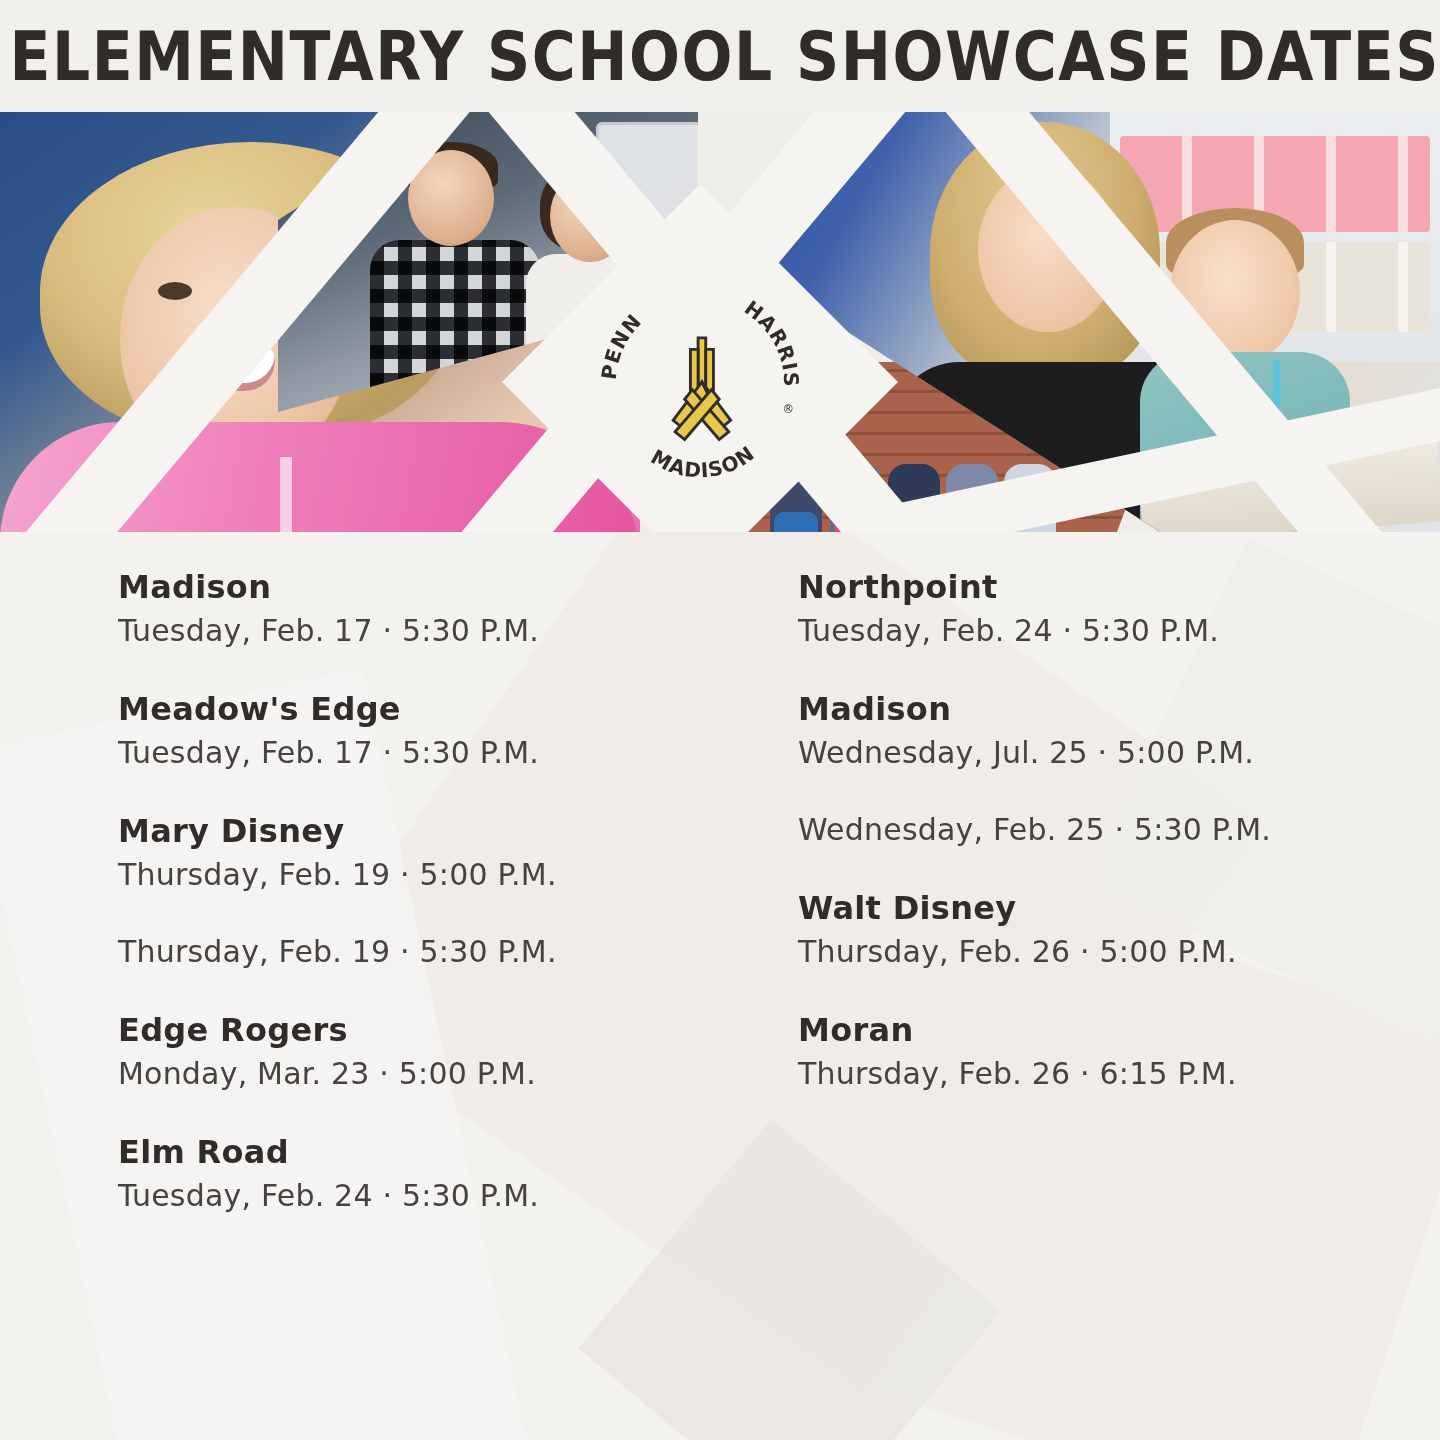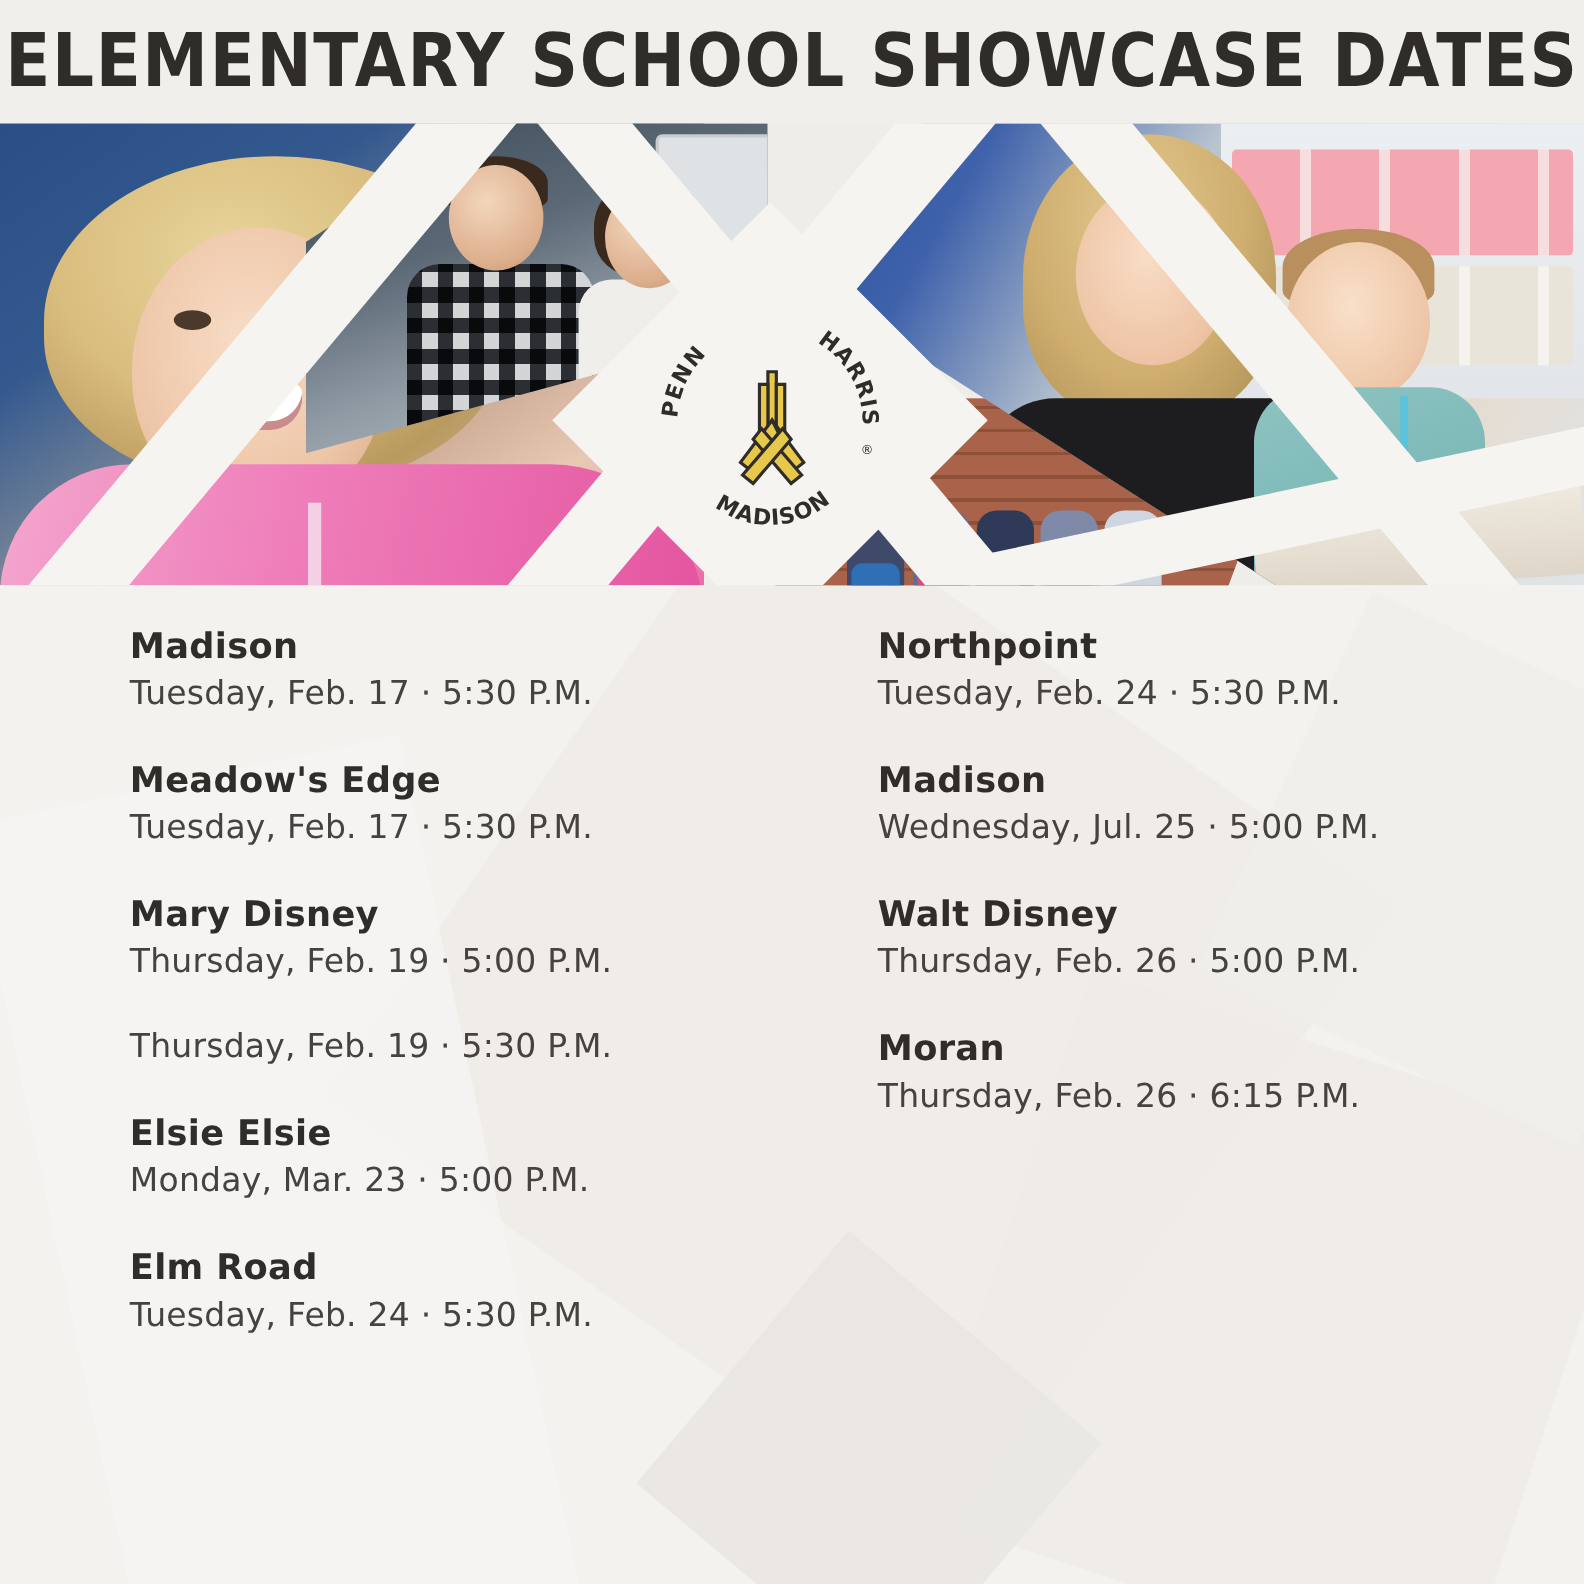--- a/index.html
+++ b/index.html
@@ -21,21 +21,21 @@
   .f1 { width: 700px; height: 700px; left: 430px; top: 560px; transform: rotate(35deg); background: #eeebe6; }
   .f2 { width: 520px; height: 520px; left: 900px; top: 950px; transform: rotate(18deg); background: #eeece8; }
   .f3 { width: 400px; height: 900px; left: 60px; top: 700px; transform: rotate(-12deg); background: #f6f5f2; }
   .f4 { width: 380px; height: 380px; left: 1150px; top: 600px; transform: rotate(25deg); background: #f0eeea; }
   .f5 { width: 300px; height: 300px; left: 640px; top: 1180px; transform: rotate(40deg); background: #e9e6e1; }
 
   
   .header {
     position: absolute; left: 0; top: 0; width: 1440px; height: 112px;
     background: #f1efec;
-    display: flex; align-items: center; justify-content: center;
+    display: flex; align-items: center; justify-content: flex-end;
     z-index: 6;
   }
   .header-title {
     font-family: "DejaVu Sans", sans-serif;
     font-weight: bold;
     font-size: 60px;
     letter-spacing: 1.5px;
     color: #2f2c2a;
     white-space: nowrap;
     transform: scaleY(1.12);
@@ -353,39 +353,40 @@
         <div class="when">Tuesday, Feb. 17 · 5:30 P.M.</div>
       </div>
       <div class="entry">
         <div class="school">Mary Disney</div>
         <div class="when">Thursday, Feb. 19 · 5:00 P.M.</div>
       </div>
       <div class="entry">
         <div class="when">Thursday, Feb. 19 · 5:30 P.M.</div>
       </div>
       <div class="entry">
-        <div class="school">Elsie Elsie</div>
+        <div class="school">Edge Rogers</div>
         <div class="when">Monday, Mar. 23 · 5:00 P.M.</div>
       </div>
       <div class="entry">
         <div class="school">Elm Road</div>
         <div class="when">Tuesday, Feb. 24 · 5:30 P.M.</div>
       </div>
     </div>
 
     <div class="col right">
       <div class="entry">
         <div class="school">Northpoint</div>
         <div class="when">Tuesday, Feb. 24 · 5:30 P.M.</div>
       </div>
       <div class="entry">
         <div class="school">Madison</div>
         <div class="when">Wednesday, Jul. 25 · 5:00 P.M.</div>
       </div>
       <div class="entry">
+        <div class="when">Wednesday, Feb. 25 · 5:30 P.M.</div>
       </div>
       <div class="entry">
         <div class="school">Walt Disney</div>
         <div class="when">Thursday, Feb. 26 · 5:00 P.M.</div>
       </div>
       <div class="entry">
         <div class="school">Moran</div>
         <div class="when">Thursday, Feb. 26 · 6:15 P.M.</div>
       </div>
     </div>

